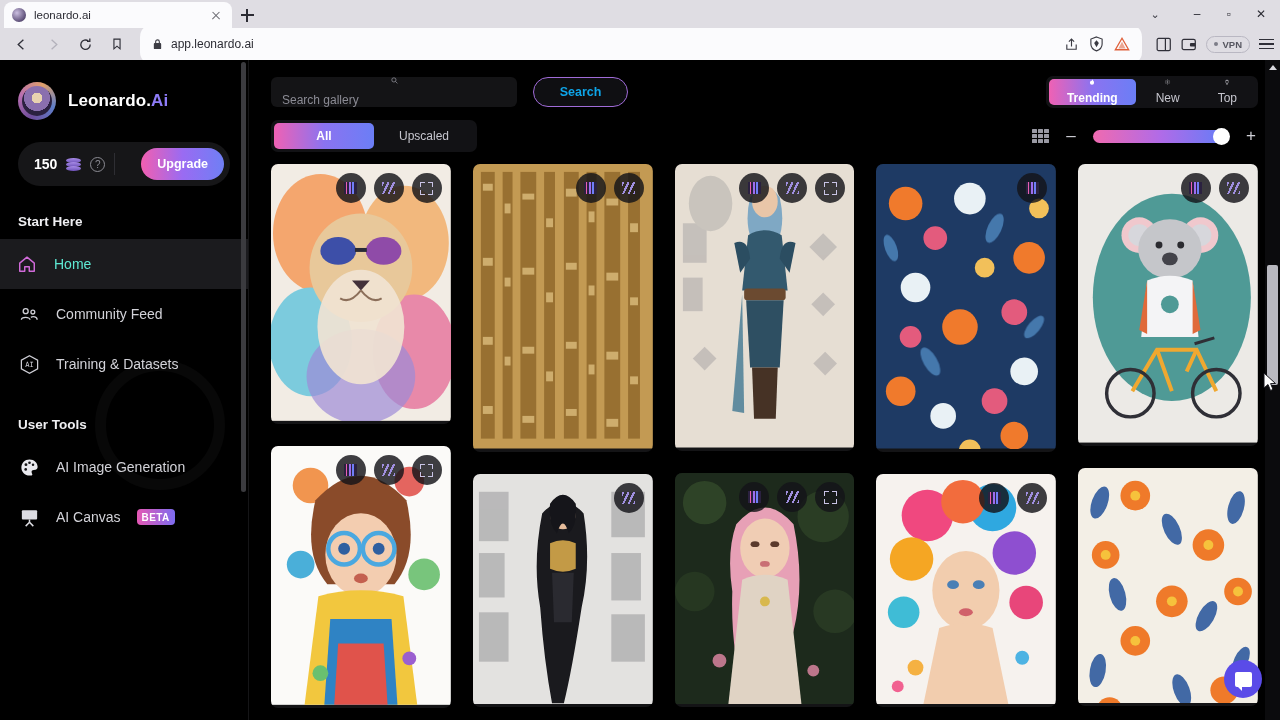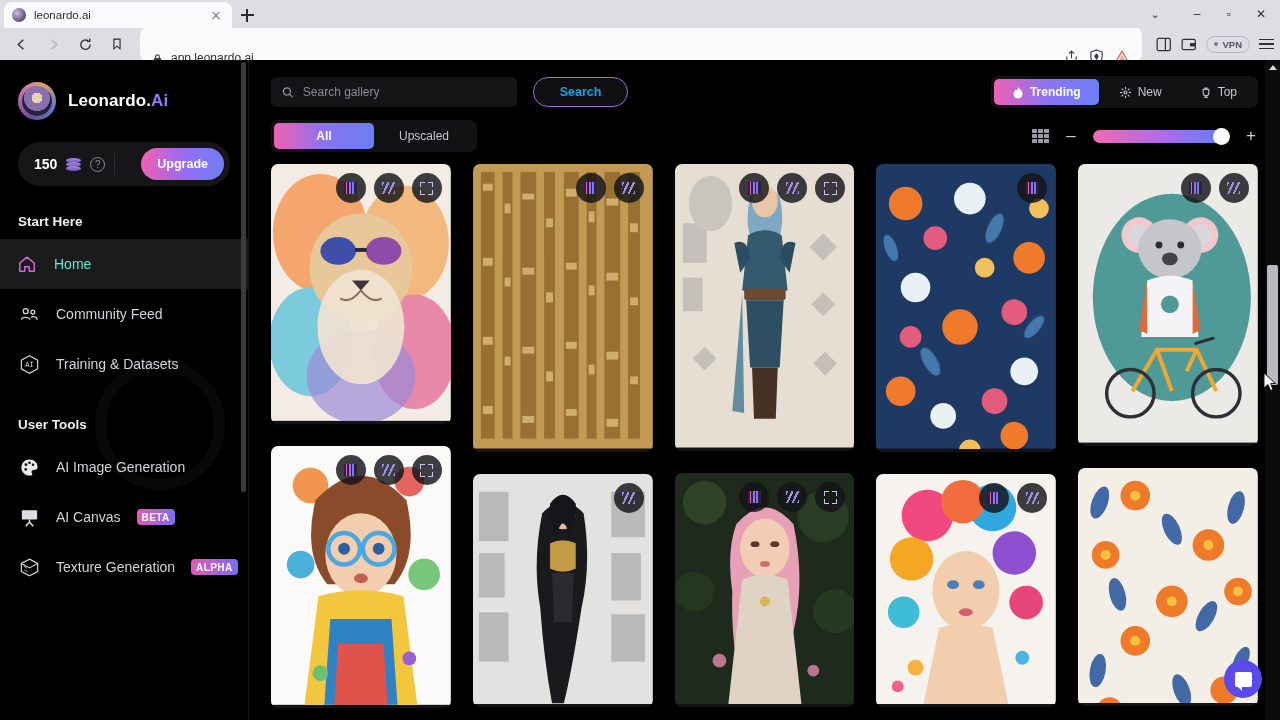--- a/index.html
+++ b/index.html
@@ -32,21 +32,21 @@
   .newtab::after { width:1.6px; height:13px; }
 
   .wincontrols { margin-left:auto; display:flex; align-items:center; height:28px; padding-right:4px; gap:2px; }
   .wc { width:30px; height:24px; display:flex; align-items:center; justify-content:center; font-size:12px; color:#2b2b33; }
   .wc-chev { font-size:11px; color:#3b3b44; margin-right:10px; }
 
   .navbar { height:32px; background:#dfdde3; display:flex; align-items:center; gap:2px; padding:0 6px; }
   .navbtn { width:30px; height:26px; display:flex; align-items:center; justify-content:center; color:#2f2f38; }
   .navbtn.disabled { color:#b3b1bb; }
   .urlbar {
-    flex:1; height:41px; background:#fbfbfd; border-radius:13px; display:flex; align-items:flex-end;
+    flex:1; height:41px; background:#fbfbfd; border-radius:13px; display:flex; align-items:center;
     gap:8px; padding:0 12px; margin: 12px 6px;
   }
   .url-text { font-size:12px; color:#2c2c34; }
   .urlbar-right { margin-left:auto; display:flex; align-items:center; gap:10px; }
   .toolbar-right { display:flex; align-items:center; gap:9px; padding-left:6px; }
   .vpn-pill {
     border:1px solid #b9b7c2; border-radius:10px; height:17px; padding:0 7px;
     display:flex; align-items:center; gap:4px; font-size:9.5px; color:#55555f; font-weight:bold;
   }
   .vpn-dot { width:4px; height:4px; border-radius:50%; background:#7d7d88; }
@@ -108,37 +108,37 @@
     font-size:10px; font-weight:bold; color:#fff; padding:2.5px 5px; border-radius:4px; letter-spacing:.4px;
     background:linear-gradient(90deg,#e558b4,#7d6cf0);
   }
 
   
   .main { flex:1; background:#000; position:relative; overflow:hidden; display:flex; flex-direction:column; }
   .topbar { padding:16px 22px 0 22px; flex:none; }
   .topbar-row1 { display:flex; align-items:center; gap:16px; }
   .search-box {
     width:246px; height:30px; background:#141416; border-radius:6px;
-    display:flex; align-items:center; gap:9px; padding:0 11px;
+    display:flex; align-items:center; gap:9px; padding:0 11px;flex-direction:column;
   }
   .search-input {
     background:transparent; border:none; outline:none; color:#cdcdd4; font-size:12px;
     font-family:inherit; width:100%;
   }
   .search-input::placeholder { color:#8b8b94; }
   .search-btn {
     width:95px; height:30px; background:#0f0f12; border:1px solid #a06bd8; border-radius:15px;
     color:#0ea5e9; font-size:12.5px; font-weight:bold; font-family:inherit; cursor:pointer;
   }
   .sortgroup {
     margin-left:auto; display:flex; background:#121215; border-radius:7px; padding:3px; gap:2px;
   }
   .sort-pill {
     height:26px; padding:0 18px; border-radius:5px; display:flex; align-items:center; gap:6px;
-    color:#c6c6ce; font-size:12px; cursor:pointer; border:none; background:transparent; font-family:inherit;
+    color:#c6c6ce; font-size:12px; cursor:pointer; border:none; background:transparent; font-family:inherit;flex-direction:column;
   }
   .sort-pill.active {
     background:linear-gradient(90deg,#ef61b4,#8b73f0,#6b7ef6); color:#fff; font-weight:bold;
   }
 
   .topbar-row2 { display:flex; align-items:center; margin-top:12px; }
   .filtergroup { display:flex; background:#121215; border-radius:7px; padding:3px; }
   .filter-pill {
     height:26px; width:100px; border-radius:5px; display:flex; align-items:center; justify-content:center;
     color:#c6c6ce; font-size:12px; cursor:pointer; border:none; background:transparent; font-family:inherit;
@@ -370,31 +370,20 @@
         <span class="sb-icon">
           <svg width="21" height="21" viewBox="0 0 22 22">
             <rect x="3" y="3.5" width="16" height="9.5" rx="1" fill="#dcdce2"></rect>
             <path d="M11 13 V16 M11 16 L7 20 M11 16 L15 20" stroke="#dcdce2" stroke-width="1.6" fill="none"></path>
           </svg>
         </span>
         <span>AI Canvas</span>
         <span class="badge">BETA</span>
       </div>
 
-      <div class="sb-item">
-        <span class="sb-icon">
-          <svg width="21" height="21" viewBox="0 0 22 22">
-            <path d="M11 2.2 L19.5 6.8 V15.2 L11 19.8 L2.5 15.2 V6.8 Z" fill="none" stroke="#cfcfd6" stroke-width="1.3"></path>
-            <path d="M2.5 6.8 L11 11.4 L19.5 6.8" fill="none" stroke="#cfcfd6" stroke-width="1.1"></path>
-            <path d="M5 9 L8 12 M6 13 L9 16" stroke="#cfcfd6" stroke-width="1" fill="none"></path>
-          </svg>
-        </span>
-        <span>Texture Generation</span>
-        <span class="badge">ALPHA</span>
-      </div>
 
       <div class="sb-scrollbar"></div>
     </div>
 
     <div class="main">
 
       <div class="topbar">
         <div class="topbar-row1">
           <div class="search-box">
             <svg width="13" height="13" viewBox="0 0 14 14">

